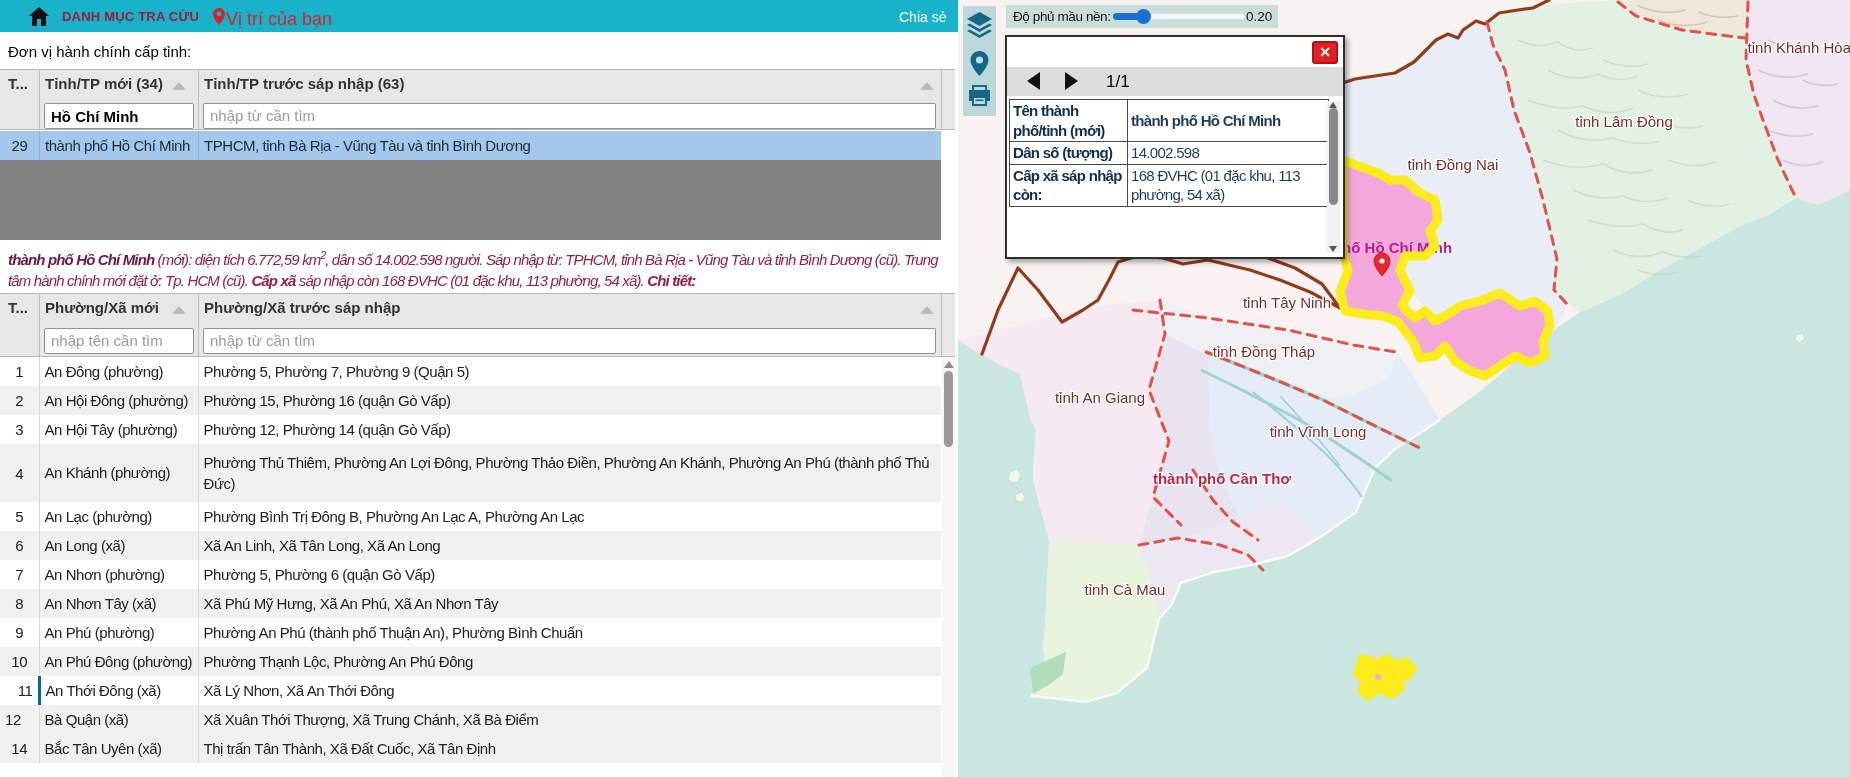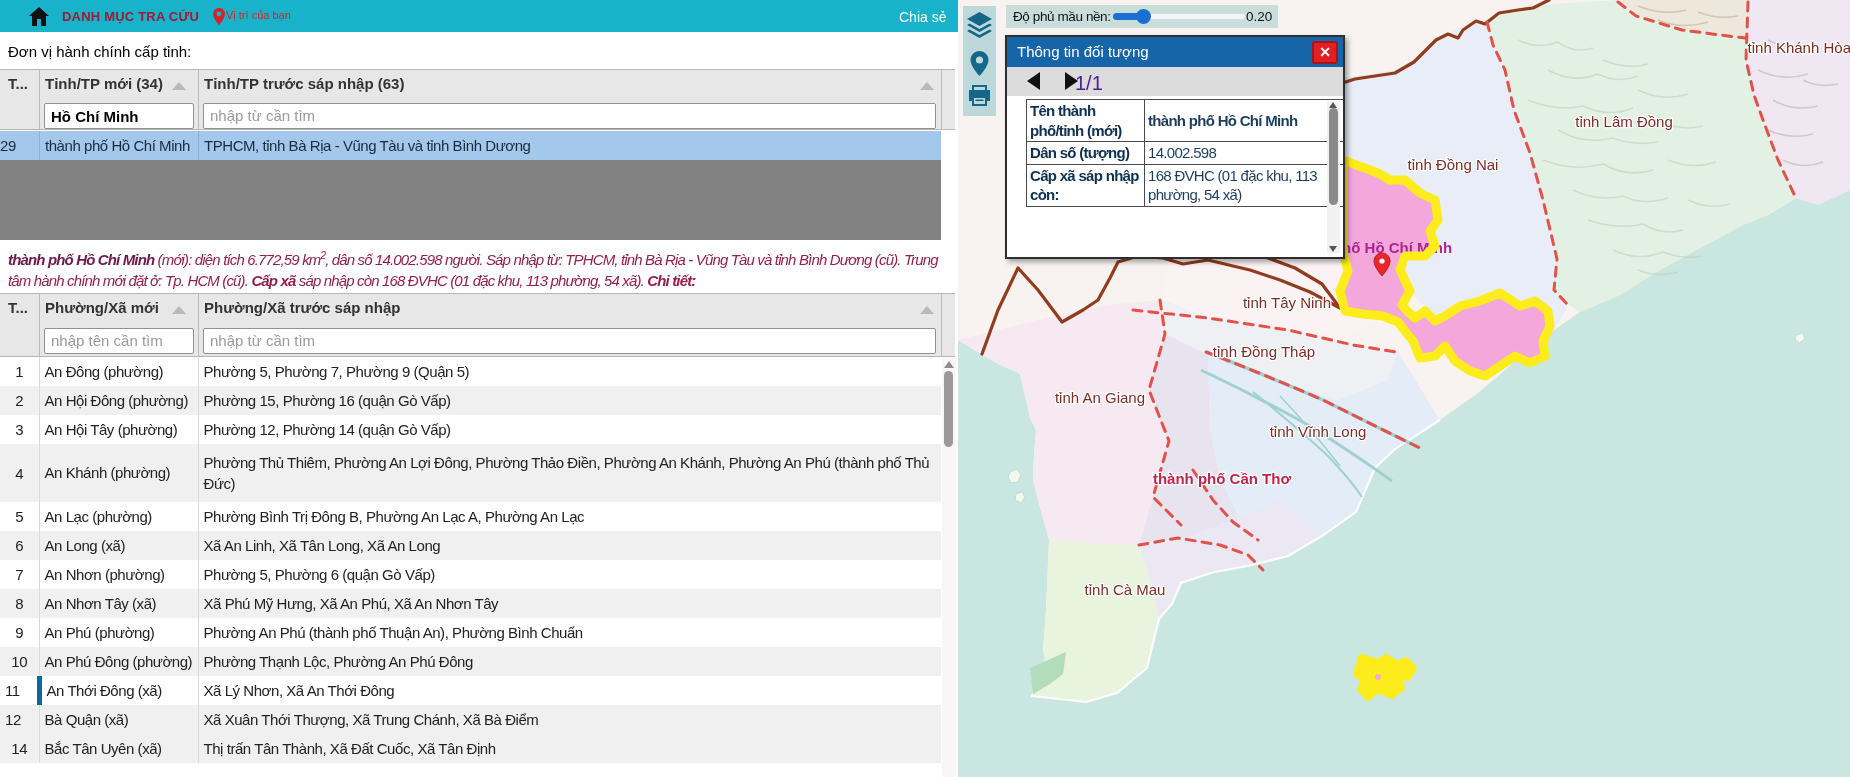--- a/index.html
+++ b/index.html
@@ -2,21 +2,21 @@
 <html><head>
 <meta charset="utf-8">
 <style>
   * { margin:0; padding:0; box-sizing:border-box; }
   html,body { width:1850px; height:777px; overflow:hidden; background:#fff;
     font-family:"Liberation Sans", sans-serif; }
   .abs { position:absolute; }
   
   #topbar { left:0; top:0; width:959px; height:32px; background:#18b2cb; }
   #danhmuc { left:62px; top:9px; font-size:13px; color:#9c1b35; font-weight:bold; letter-spacing:0.2px; }
-  #vitri { left:226px; top:9px; font-size:11px; color:#d3242c; }
+  #vitri { left:226px; top:9px; font-size:18px; color:#d3242c; }
   #chiase { left:899px; top:9px; font-size:14px; color:#fff; }
   
   #heading { left:8px; top:43px; font-size:15px; font-weight:normal; color:#000; }
   
   .thead { background:#e7e7e7; border-top:1px solid #b6b6b6; }
   .hcell { position:absolute; font-size:15px; font-weight:bold; color:#333; top:5px; }
   .vline { position:absolute; top:0; bottom:0; width:1px; background:#bdbdbd; }
   .inp { position:absolute; background:#fff; border:1px solid #919191; border-radius:2px;
          font-size:15px; padding:0 6px; line-height:24px; color:#000; }
   .ph { color:#9a9a9a; }
@@ -41,21 +41,21 @@
   #ptitle { position:absolute; left:0; top:0; right:0; height:30px; background:#1565a8;
             color:#fff; font-size:15px; font-weight:normal; line-height:30px; padding-left:10px; }
   #pclose { position:absolute; right:5px; top:4px; width:26px; height:23px; background:#e02025;
             border:2px solid #aa1418; border-radius:3px; color:#fff; font-weight:bold;
             font-size:14px; text-align:center; line-height:19px; }
   #pnav { position:absolute; left:0; top:30px; right:0; height:29px; background:#dcdcdc; }
   .tri-l { position:absolute; width:0; height:0; border-top:9px solid transparent;
       border-bottom:9px solid transparent; border-right:13px solid #111; }
   .tri-r { position:absolute; width:0; height:0; border-top:9px solid transparent;
       border-bottom:9px solid transparent; border-left:13px solid #111; }
-  #ptable { position:absolute; left:19px; top:62px; width:320px; border-collapse:collapse;
+  #ptable { position:absolute; left:2px; top:62px; width:320px; border-collapse:collapse;
             font-size:15px; color:#1c3e5e; letter-spacing:-0.7px;padding-left:32px; }
   #ptable td { border:1px solid #4a4a4a; padding:1px 3px; line-height:19.5px; }
   #ptable td.l { font-weight:bold; color:#10304f; width:118px; }
   
   #pscroll { position:absolute; right:3px; top:64px; width:13px; height:152px; background:#f1f1f1; }
   #pthumb { position:absolute; left:2px; top:7px; width:9px; height:97px; background:#8a8a8a; border-radius:5px; }
 </style>
 </head>
 <body>
 
@@ -80,21 +80,21 @@
   <div class="arrow-up" style="left:172px;top:12px"></div>
   <div class="hcell" style="left:204px">Tỉnh/TP trước sáp nhập (63)</div>
   <div class="arrow-up" style="left:920px;top:12px"></div>
   <input class="inp" style="left: 44px; top: 33px; width: 150px; height: 26px; font-weight: bold;" value="Hồ Chí Minh">
   <div class="inp ph" style="left:203px;top:33px;width:733px;height:26px;line-height:24px;">nhập từ cần tìm</div>
 </div>
 
 <div class="abs" style="left:0;top:131px;width:941px;height:29px;background:#a4c7ec;font-size:15px;color:#1c2b3a;letter-spacing:-0.45px;">
   <div class="vline" style="left:39px;background:#8fb0d4"></div>
   <div class="vline" style="left:198px;background:#8fb0d4"></div>
-  <div style="position:absolute;left:0;width:39px;top:6px">29</div>
+  <div style="position:absolute;left:0;width:39px;text-align:center;top:6px">29</div>
   <div style="position:absolute;left:45px;top:6px">thành phố Hồ Chí Minh</div>
   <div style="position:absolute;left:204px;top:6px">TPHCM, tỉnh Bà Rịa - Vũng Tàu và tỉnh Bình Dương</div>
 </div>
 
 <div class="abs" style="left:0;top:160px;width:941px;height:80px;background:#828282"></div>
 
 <div class="abs" id="desc"><b class="nm">thành phố Hồ Chí Minh</b> (mới): diện tích 6.772,59 km<sup style="font-size:10px">2</sup>, dân số 14.002.598 người. Sáp nhập từ: TPHCM, tỉnh Bà Rịa - Vũng Tàu và tỉnh Bình Dương (cũ). Trung<br>tâm hành chính mới đặt ở: Tp. HCM (cũ). <b>Cấp xã</b> sáp nhập còn 168 ĐVHC (01 đặc khu, 113 phường, 54 xã). <b>Chi tiết:</b></div>
 
 <div class="abs thead" style="left:0;top:293px;width:955px;height:64px;border-bottom:1px solid #b6b6b6;">
   <div class="vline" style="left:39px"></div>
@@ -156,21 +156,21 @@
           <td style="width:39px;text-align:center;border-right:1px solid #d9d9d9">9</td>
           <td class="c2" style="width:159px;border-right:1px solid #d9d9d9;line-height:20px">An Phú (phường)</td>
           <td style="line-height:21px">Phường An Phú (thành phố Thuận An), Phường Bình Chuẩn</td>
         </tr>
         <tr style="background:#f0f0f0;height:29px">
           <td style="width:39px;text-align:center;border-right:1px solid #d9d9d9">10</td>
           <td class="c2" style="width:159px;border-right:1px solid #d9d9d9;line-height:20px">An Phú Đông (phường)</td>
           <td style="line-height:21px">Phường Thạnh Lộc, Phường An Phú Đông</td>
         </tr>
         <tr style="background:#ffffff;height:29px">
-          <td style="width:39px;text-align:left;border-right:5px solid #0369a1">11</td>
+          <td style="width:39px;text-align:right;border-right:3px solid #0369a1">11</td>
           <td class="c2" style="width:159px;border-right:1px solid #d9d9d9;line-height:20px">An Thới Đông (xã)</td>
           <td style="line-height:21px">Xã Lý Nhơn, Xã An Thới Đông</td>
         </tr>
         <tr style="background:#f0f0f0;height:29px">
           <td style="width:39px;text-align:left;border-right:1px solid #d9d9d9">12</td>
           <td class="c2" style="width:159px;border-right:1px solid #d9d9d9;line-height:20px">Bà Quận (xã)</td>
           <td style="line-height:21px">Xã Xuân Thới Thượng, Xã Trung Chánh, Xã Bà Điểm</td>
         </tr>
         <tr style="background:#f0f0f0;height:29px">
           <td style="width:39px;text-align:center;border-right:1px solid #d9d9d9">14</td>
@@ -337,26 +337,25 @@
 
 <div class="abs" id="sliderbox">
   <div style="position:absolute;left:7px;top:4px;font-size:13.5px;letter-spacing:-0.4px;">Độ phủ mầu nền:</div>
   <div style="position:absolute;left:107px;top:8px;width:133px;height:7px;background:#f2f6f6;border:1px solid #d5dcdc;border-radius:4px;"></div>
   <div style="position:absolute;left:107px;top:8px;width:36px;height:7px;background:#1b6fd0;border-radius:4px;"></div>
   <div style="position:absolute;left:130px;top:4px;width:15px;height:15px;background:#1b6fd0;border-radius:50%;"></div>
   <div style="position:absolute;left:240px;top:4px;font-size:13.5px;">0.20</div>
 </div>
 
 <div class="abs" id="popup">
-  <div id="ptitle">Thông tin đối tượng</div>
   <div id="pclose">✕</div>
   <div id="pnav">
     <div class="tri-l" style="left:20px;top:5px"></div>
     <div class="tri-r" style="left:58px;top:5px"></div>
-    <div style="position:absolute;left:68px;top:5px;font-size:20px;color:#4c1d95">1/1</div>
+    <div style="position:absolute;left:99px;top:5px;font-size:17px;color:#000000">1/1</div>
   </div>
   <table id="ptable">
     <tbody>
         <tr>
           <td class="l">Tên thành phố/tỉnh (mới)</td>
           <td style="font-weight:bold">thành phố Hồ Chí Minh</td>
         </tr>
     <tr>
           <td class="l">Dân số (tượng)</td>
           <td>14.002.598</td>

